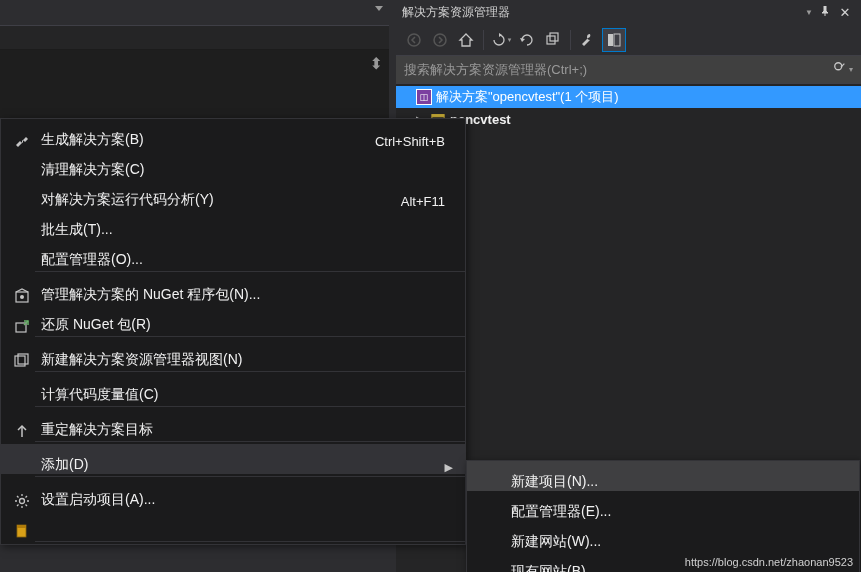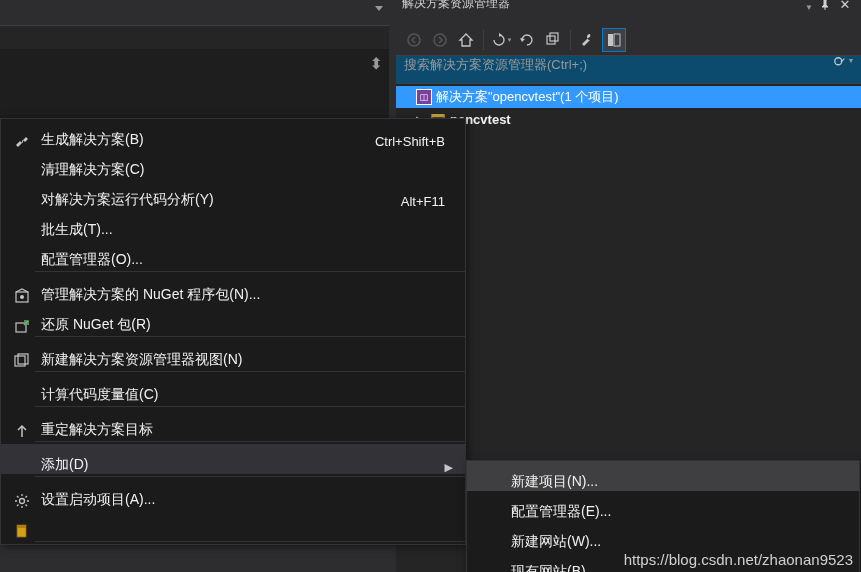--- a/index.html
+++ b/index.html
@@ -6,35 +6,35 @@
     body { background: #2d2d30; color: #f1f1f1; width: 861px; height: 572px; overflow: hidden; position: relative; font-size: 14px; }
     
     .left-panel { position: absolute; left: 0; top: 0; width: 389px; height: 572px; background: #2d2d30; }
     .left-top-bar { height: 26px; background: #2d2d30; border-bottom: 1px solid #3f3f46; position: relative; }
     .left-top-bar .dropdown-indicator { position: absolute; right: 6px; top: 6px; width: 0; height: 0; border-left: 4px solid transparent; border-right: 4px solid transparent; border-top: 5px solid #999; }
     .left-sub-bar { height: 24px; background: #252526; border-bottom: 1px solid #1c1c1c; }
     .left-body { background: #1e1e1e; height: 78px; position: relative; }
     .gutter-icon { position: absolute; right: 6px; top: 4px; color: #999; font-size: 16px; }
     
     .se-panel { position: absolute; left: 396px; top: 0; right: 0; height: 572px; background: #252526; }
-    .se-title-bar { height: 22px; background: #2d2d30; display: flex; align-items: flex-end; padding: 12px 6px; color: #d0d0d0; font-size: 12px; }
+    .se-title-bar { height: 22px; background: #2d2d30; display: flex; align-items: center; padding: 12px 6px; color: #d0d0d0; font-size: 12px; }
     .se-title-bar .title-text { flex: 1; }
     .se-title-bar .win-btn { width: 20px; text-align: center; color: #d0d0d0; font-size: 11px; cursor: pointer; }
     .se-title-bar .win-btn.close { font-size: 13px; }
     .se-title-bar .pin { display: inline-block; }
     .se-title-bar .dropdown-tiny { width: 12px; font-size: 8px; color: #999; }
     
     .se-toolbar { height: 32px; background: #2d2d30; display: flex; align-items: center; padding: 0 6px; gap: 2px; border-bottom: 1px solid #3f3f46; }
     .se-toolbar .tool { width: 24px; height: 24px; display: flex; align-items: center; justify-content: center; color: #c5c5c5; font-size: 14px; cursor: pointer; }
     .se-toolbar .tool svg { width: 16px; height: 16px; }
     .se-toolbar .sep { width: 1px; height: 20px; background: #3f3f46; margin: 0 3px; }
     .se-toolbar .tool.active { background: #3f3f46; border: 1px solid #007acc; }
     .se-toolbar .tool .dd { font-size: 7px; margin-left: 1px; color: #999; }
     
-    .se-search { height: 28px; background: #0c4a6e; display: flex; align-items: flex-start; padding: 0 8px; color: #999; font-size: 13px; border-bottom: 1px solid #3f3f46; }
+    .se-search { height: 28px; background: #404040; display: flex; align-items: center; padding: 0 8px; color: #999; font-size: 13px; border-bottom: 1px solid #3f3f46; }
     .se-search .placeholder { flex: 1; }
     .se-search .search-icon { font-size: 14px; }
     .se-search .search-dd { font-size: 8px; margin-left: 2px; }
     
     .se-tree { padding: 2px 0; }
     .tree-row { height: 22px; display: flex; align-items: center; padding-left: 6px; font-size: 13px; }
     .tree-row.solution { background: #3399ff; color: #fff; }
     .tree-row.solution .tree-icon { width: 16px; height: 16px; margin-right: 4px; background: #7b3fa0; border: 1px solid #fff; display: inline-flex; align-items: center; justify-content: center; font-size: 9px; color: #fff; }
     .tree-row .expand { width: 14px; display: inline-block; color: #c5c5c5; font-size: 10px; }
     .tree-row.project { padding-left: 20px; color: #f1f1f1; }
@@ -47,21 +47,21 @@
     .menu-icon-cell svg { width: 16px; height: 16px; }
     .menu-label { flex: 1; }
     .menu-shortcut { color: #f1f1f1; padding-right: 12px; font-size: 13px; }
     .menu-arrow { color: #c5c5c5; font-size: 11px; padding-right: 4px; }
     .menu-sep { height: 1px; background: #333337; margin: 2px 0 2px 34px; }
     
     .submenu { position: absolute; left: 466px; top: 460px; width: 394px; background: #1b1b1c; border: 1px solid #333337; box-shadow: 2px 2px 8px rgba(0,0,0,0.5); z-index: 11; }
     .submenu .menu-row { padding-left: 44px; }
     .submenu .menu-row.highlighted { background: #3f3f41; }
     
-    .watermark { position: absolute; right: 8px; bottom: 4px; color: #d0d0d0; font-size: 15px; z-index: 20; }
+    .watermark { position: absolute; right: 8px; bottom: 4px; color: #d0d0d0; font-size: 11px; z-index: 20; }
     
     .divider-vert { position: absolute; left: 389px; top: 0; width: 7px; height: 572px; background: #2d2d30; }
   </style>
 </head>
 <body>
 
 <div class="left-panel">
   <div class="left-top-bar">
     <div class="dropdown-indicator"></div>
   </div>

